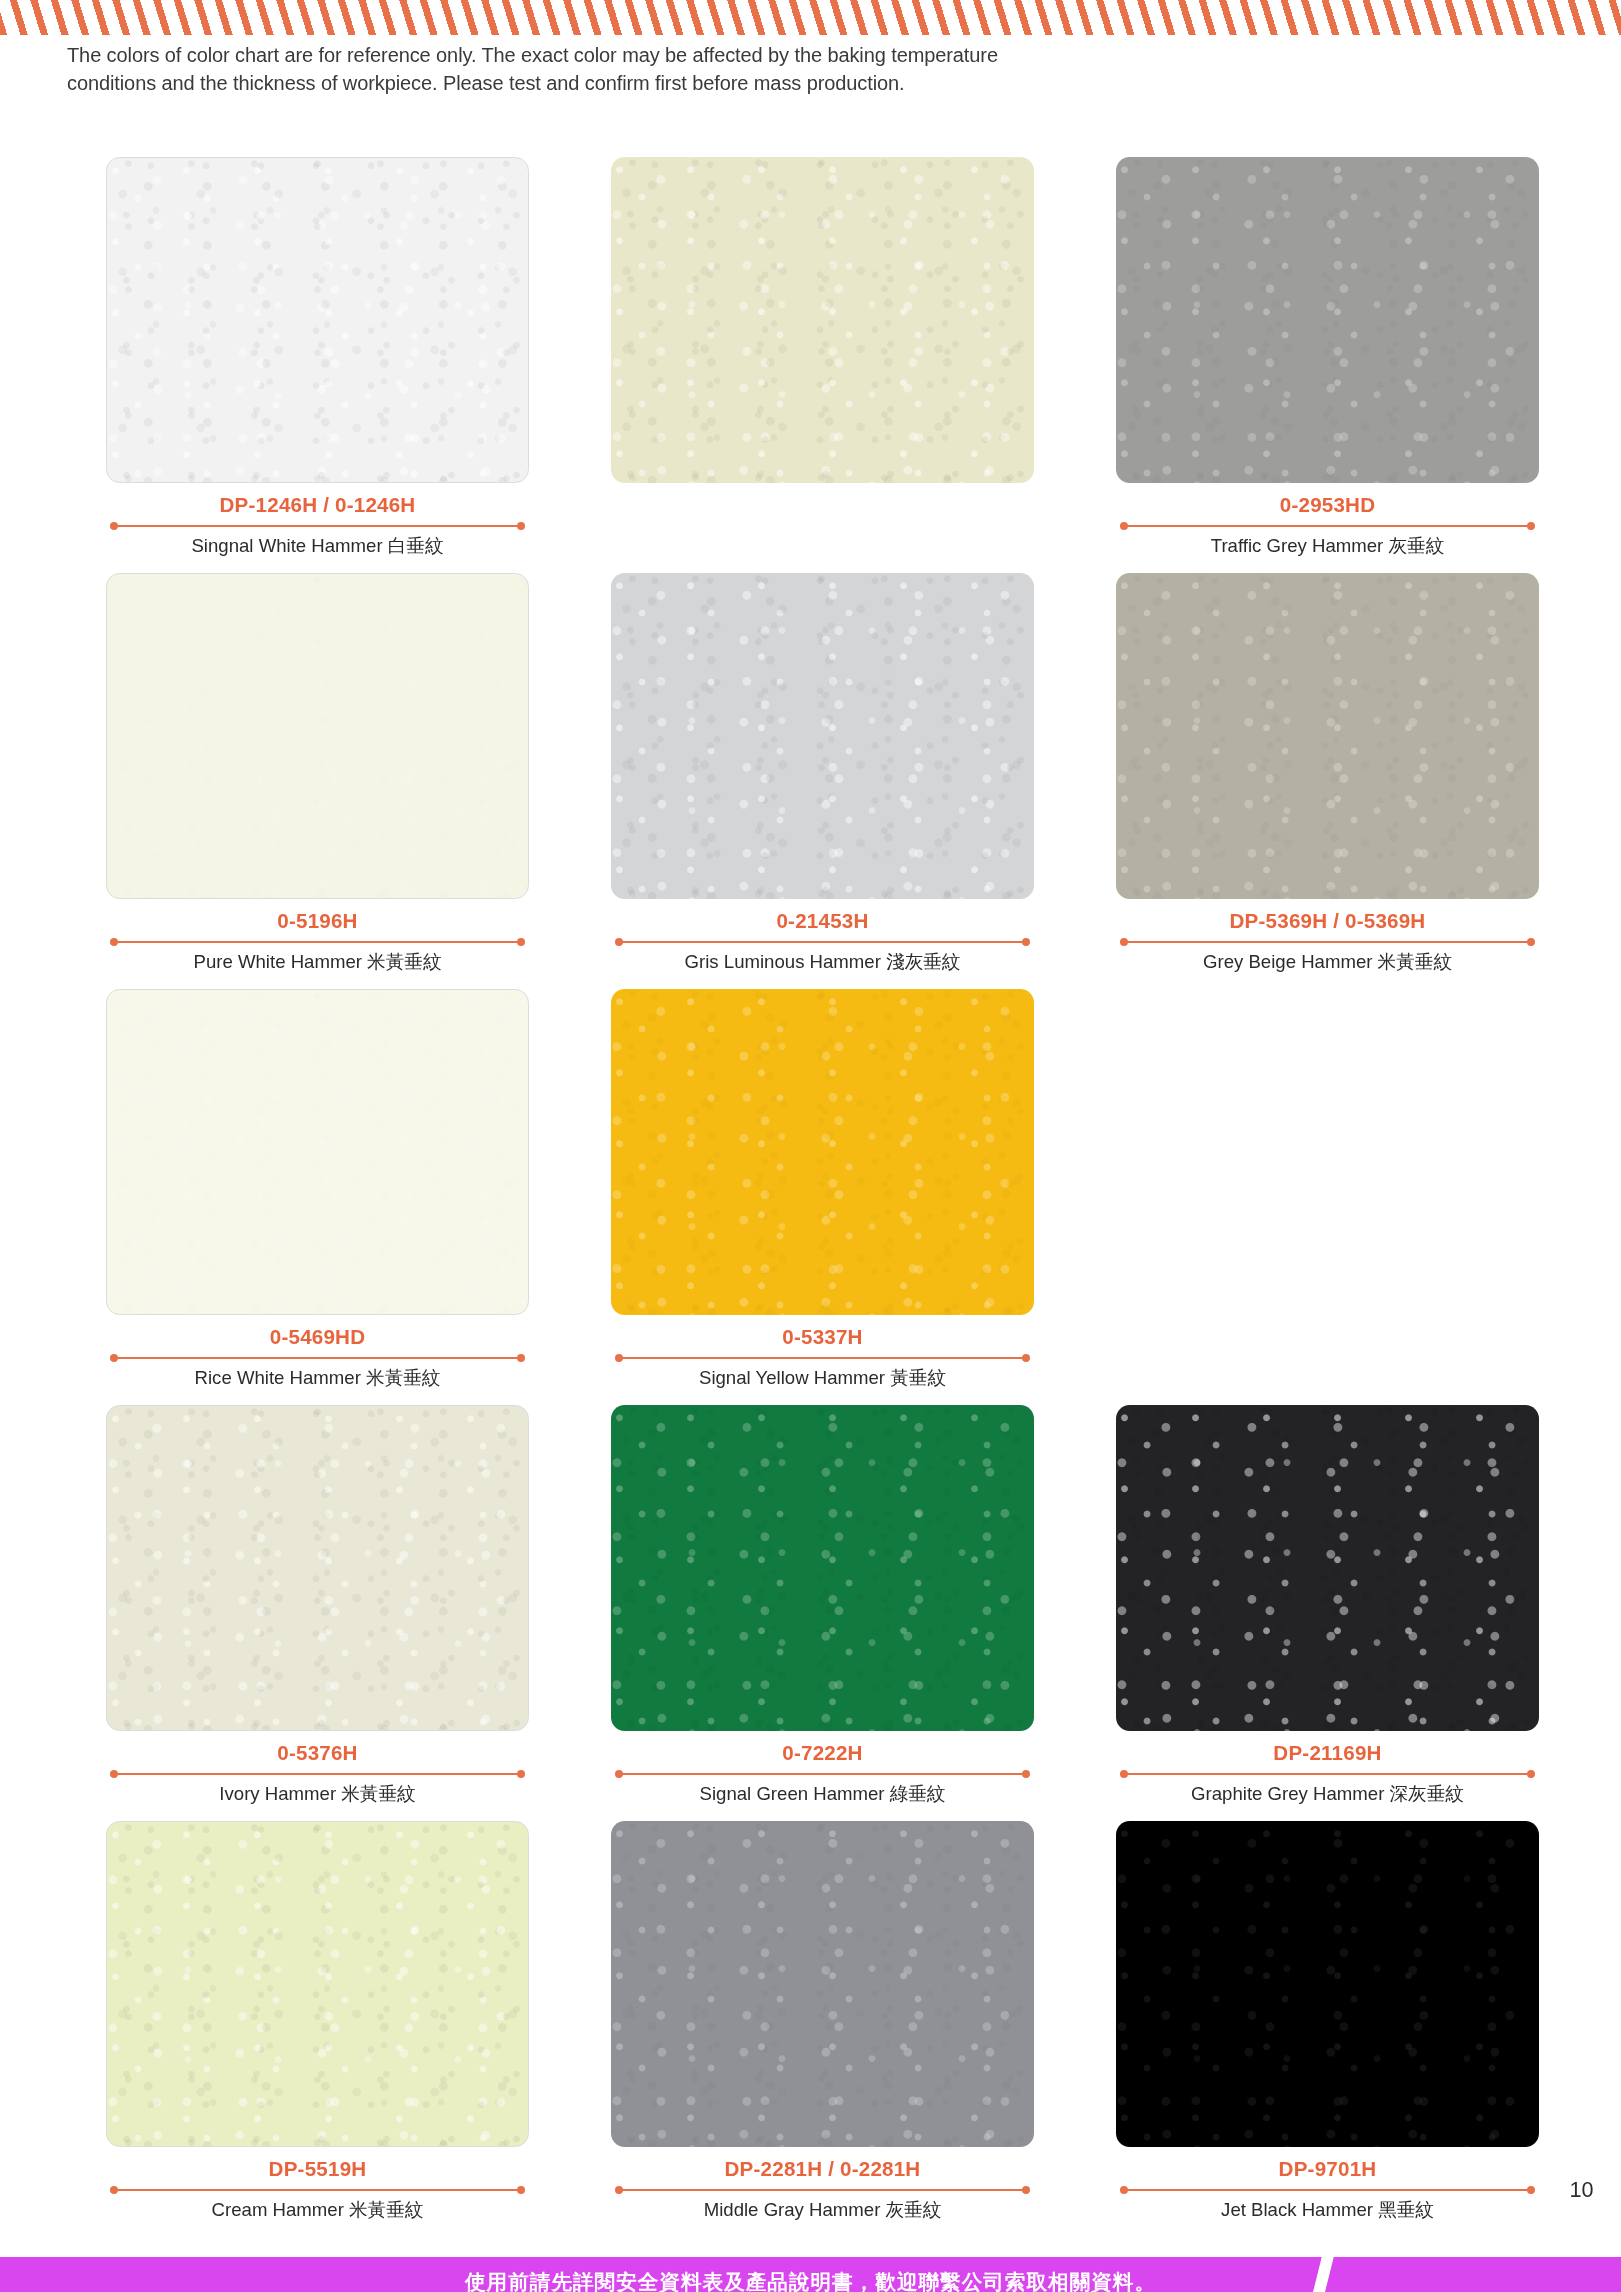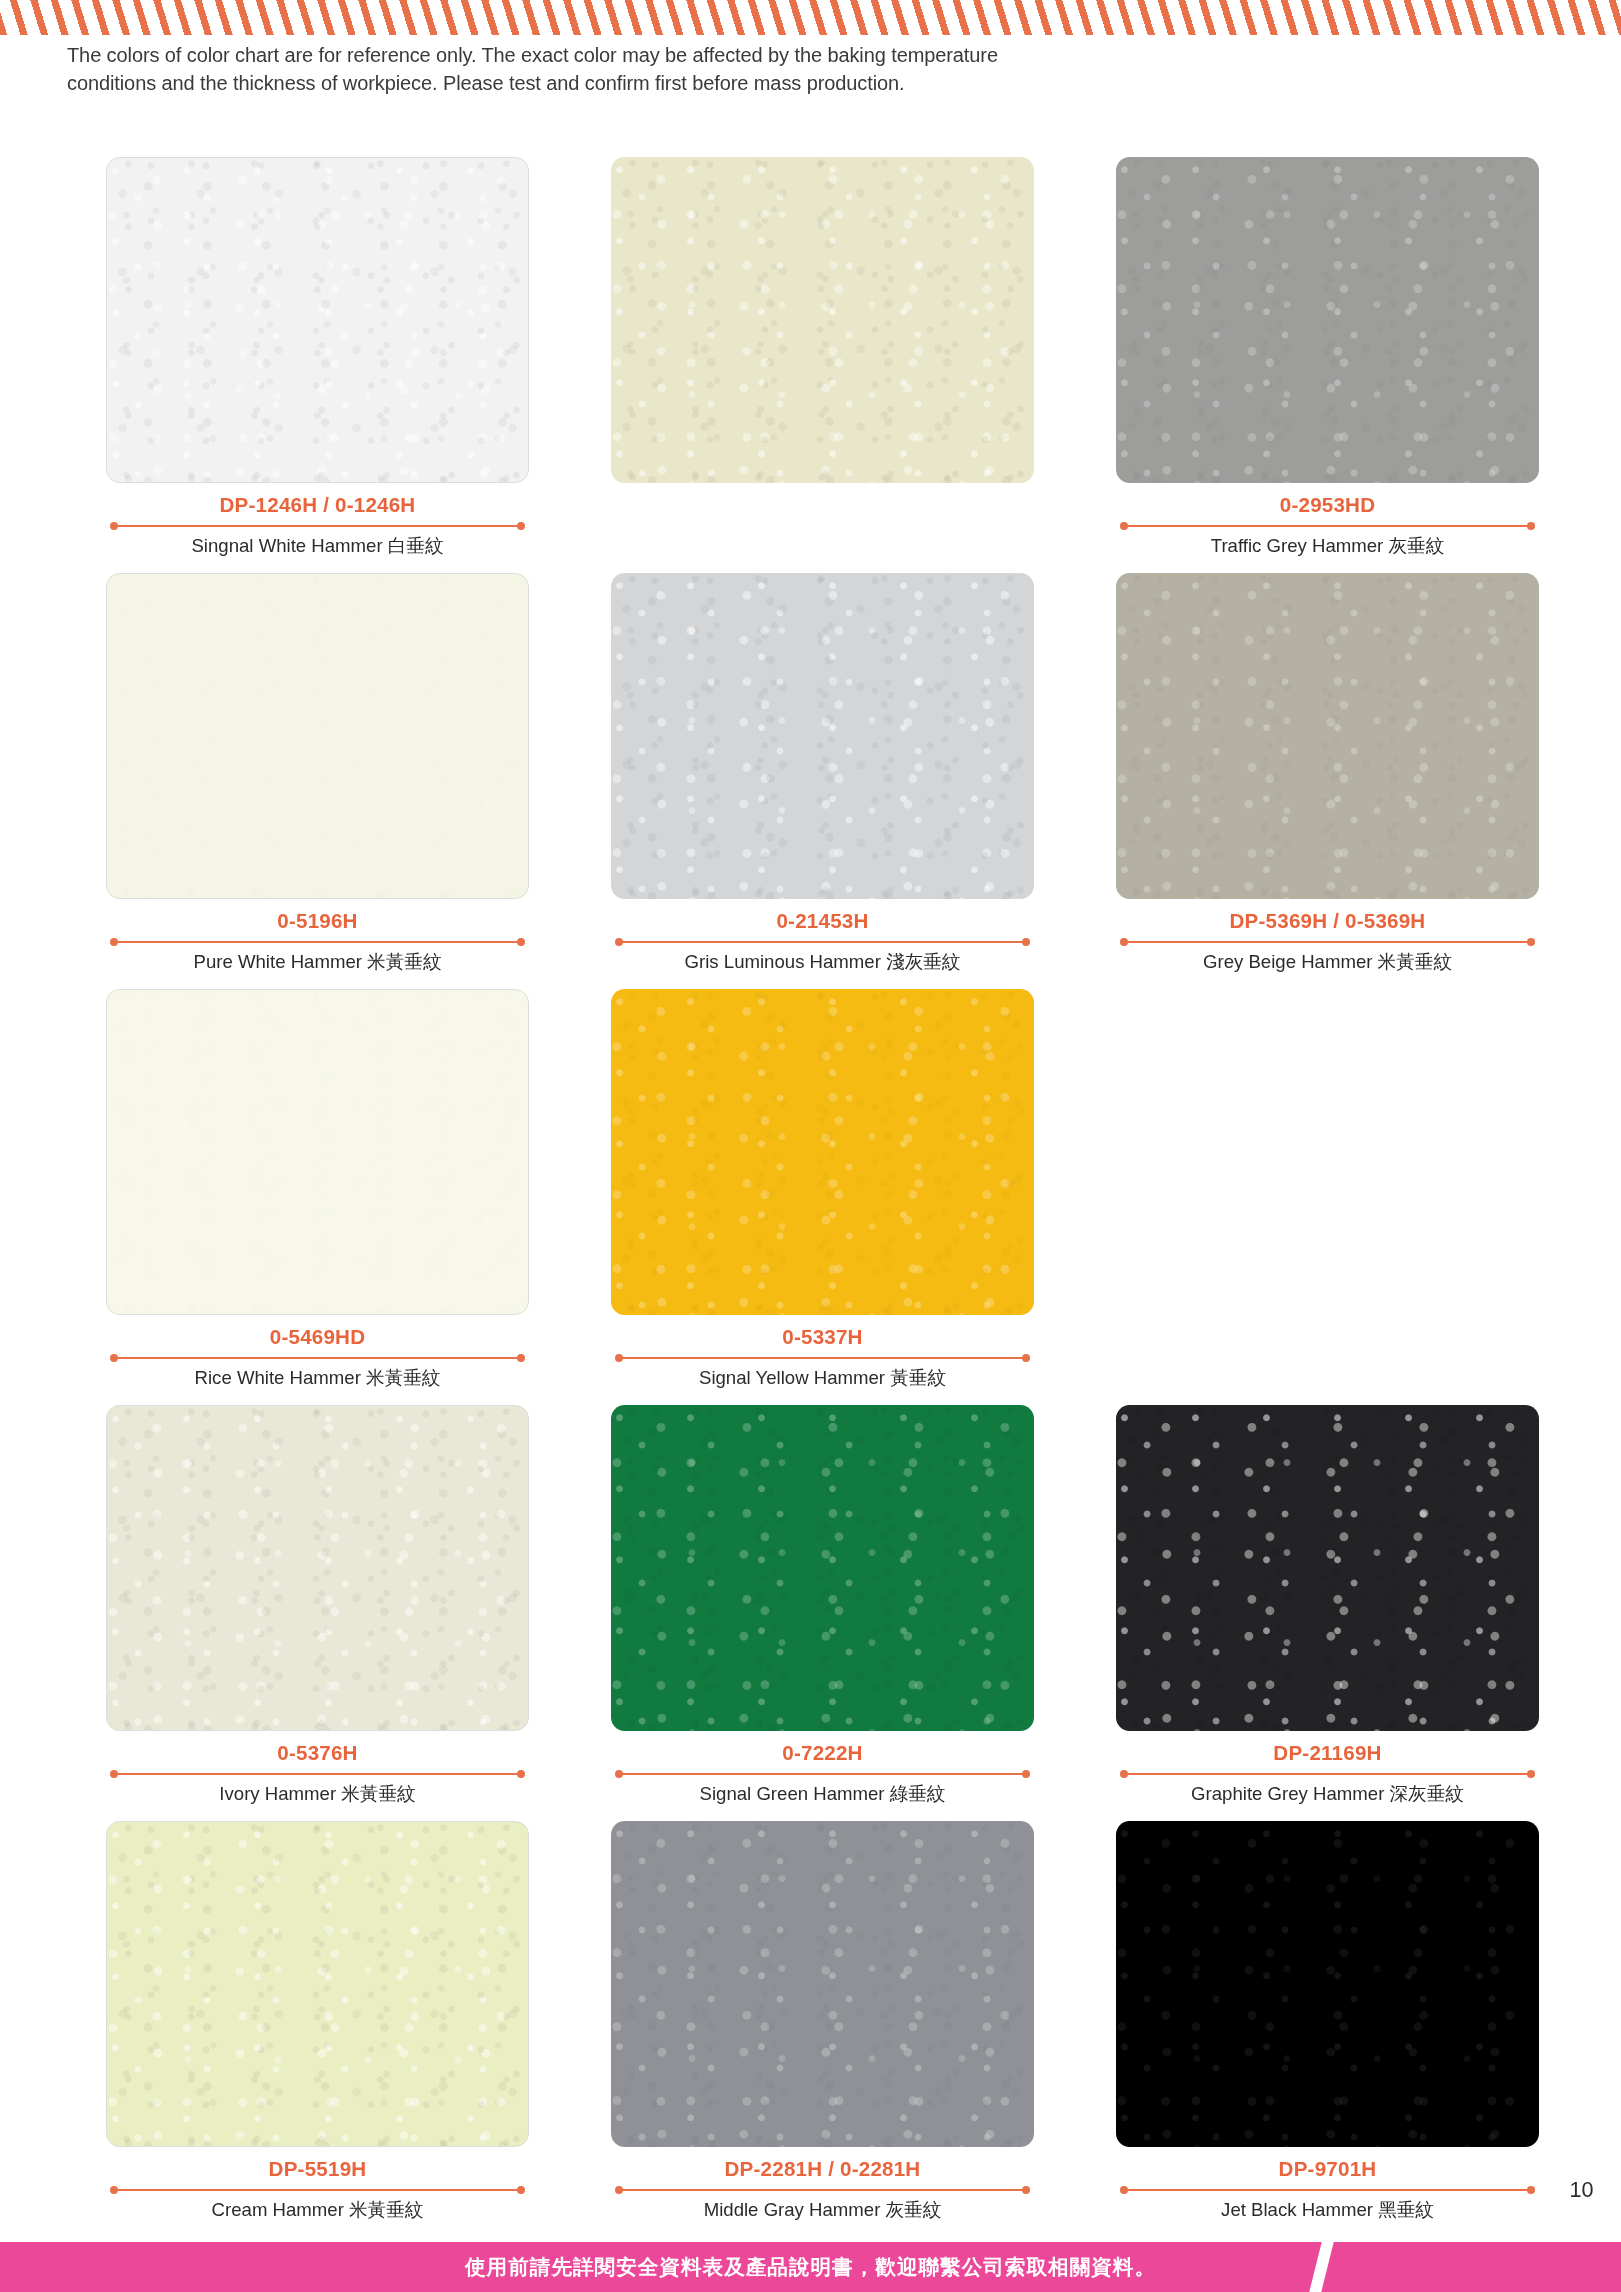--- a/index.html
+++ b/index.html
@@ -169,22 +169,22 @@
     font-size: 21.6px;
     color: #2b2b2b;
   }
 
   
   .footer {
     position: absolute;
     left: 0;
     bottom: 0;
     width: 1621px;
-    height: 51px;
-    background: #ec4899;
+    height: 36px;
+    background: #d946ef;
     overflow: hidden;
   }
   .footer-text {
     position: absolute;
     left: 0;
     right: 0;
     top: 10.8px;
     text-align: center;
     color: #ffffff;
     font-size: 20.6px;

